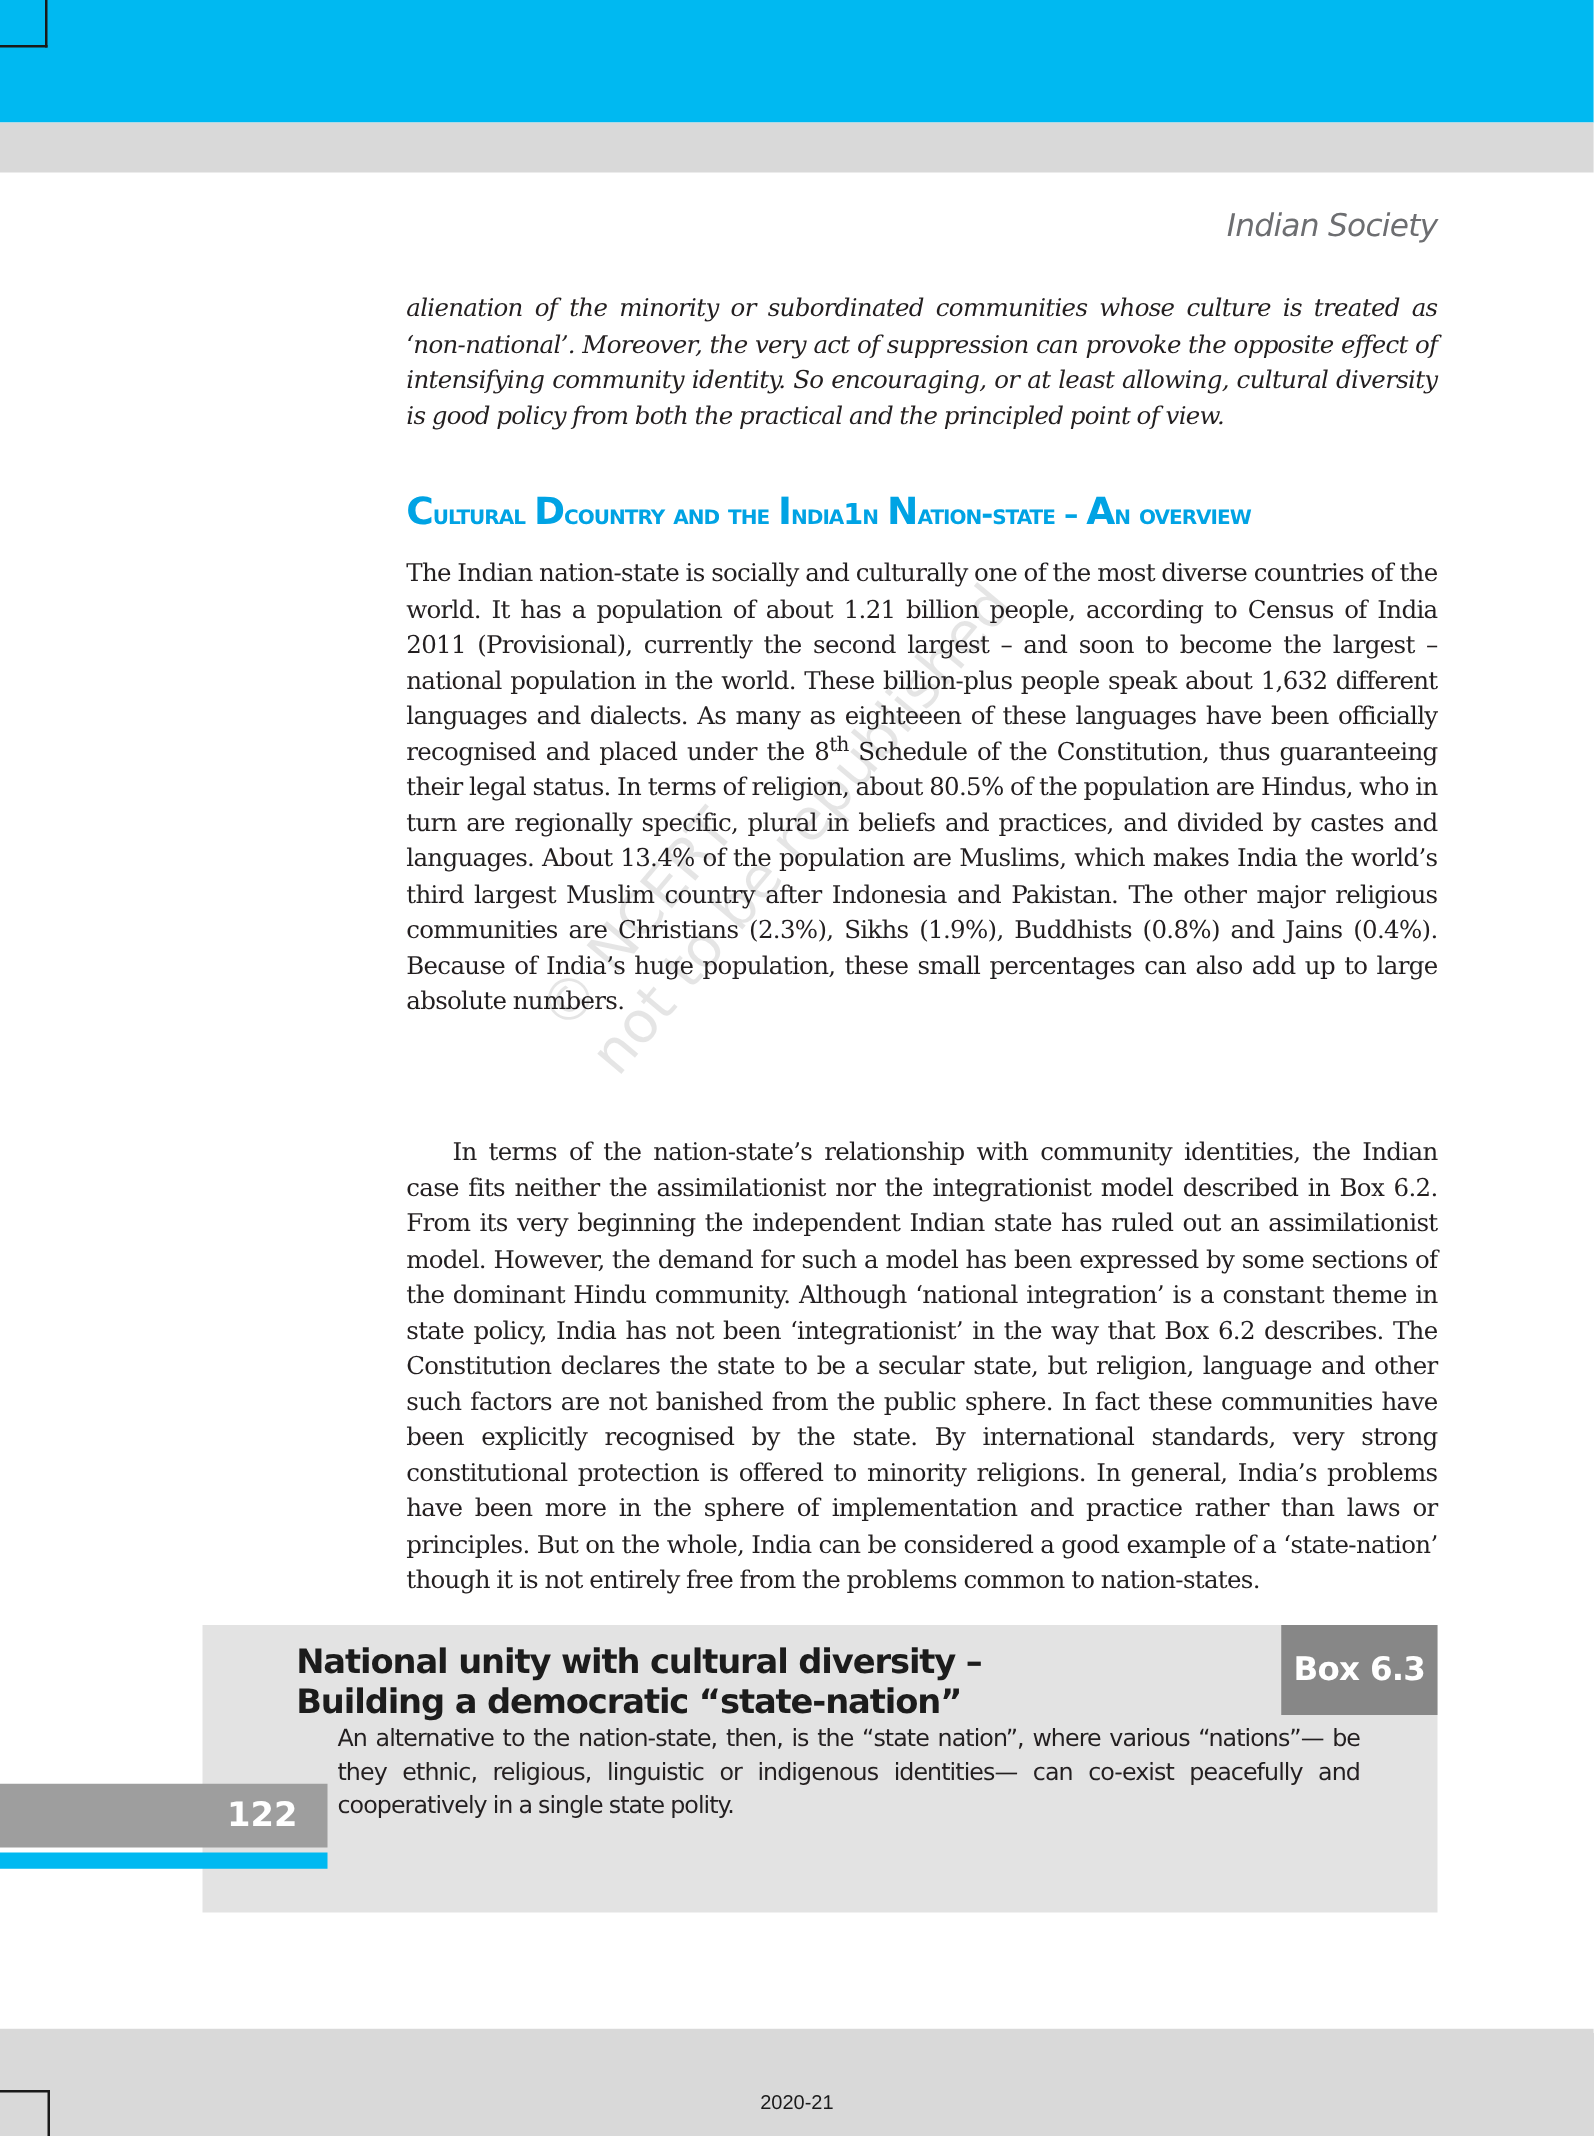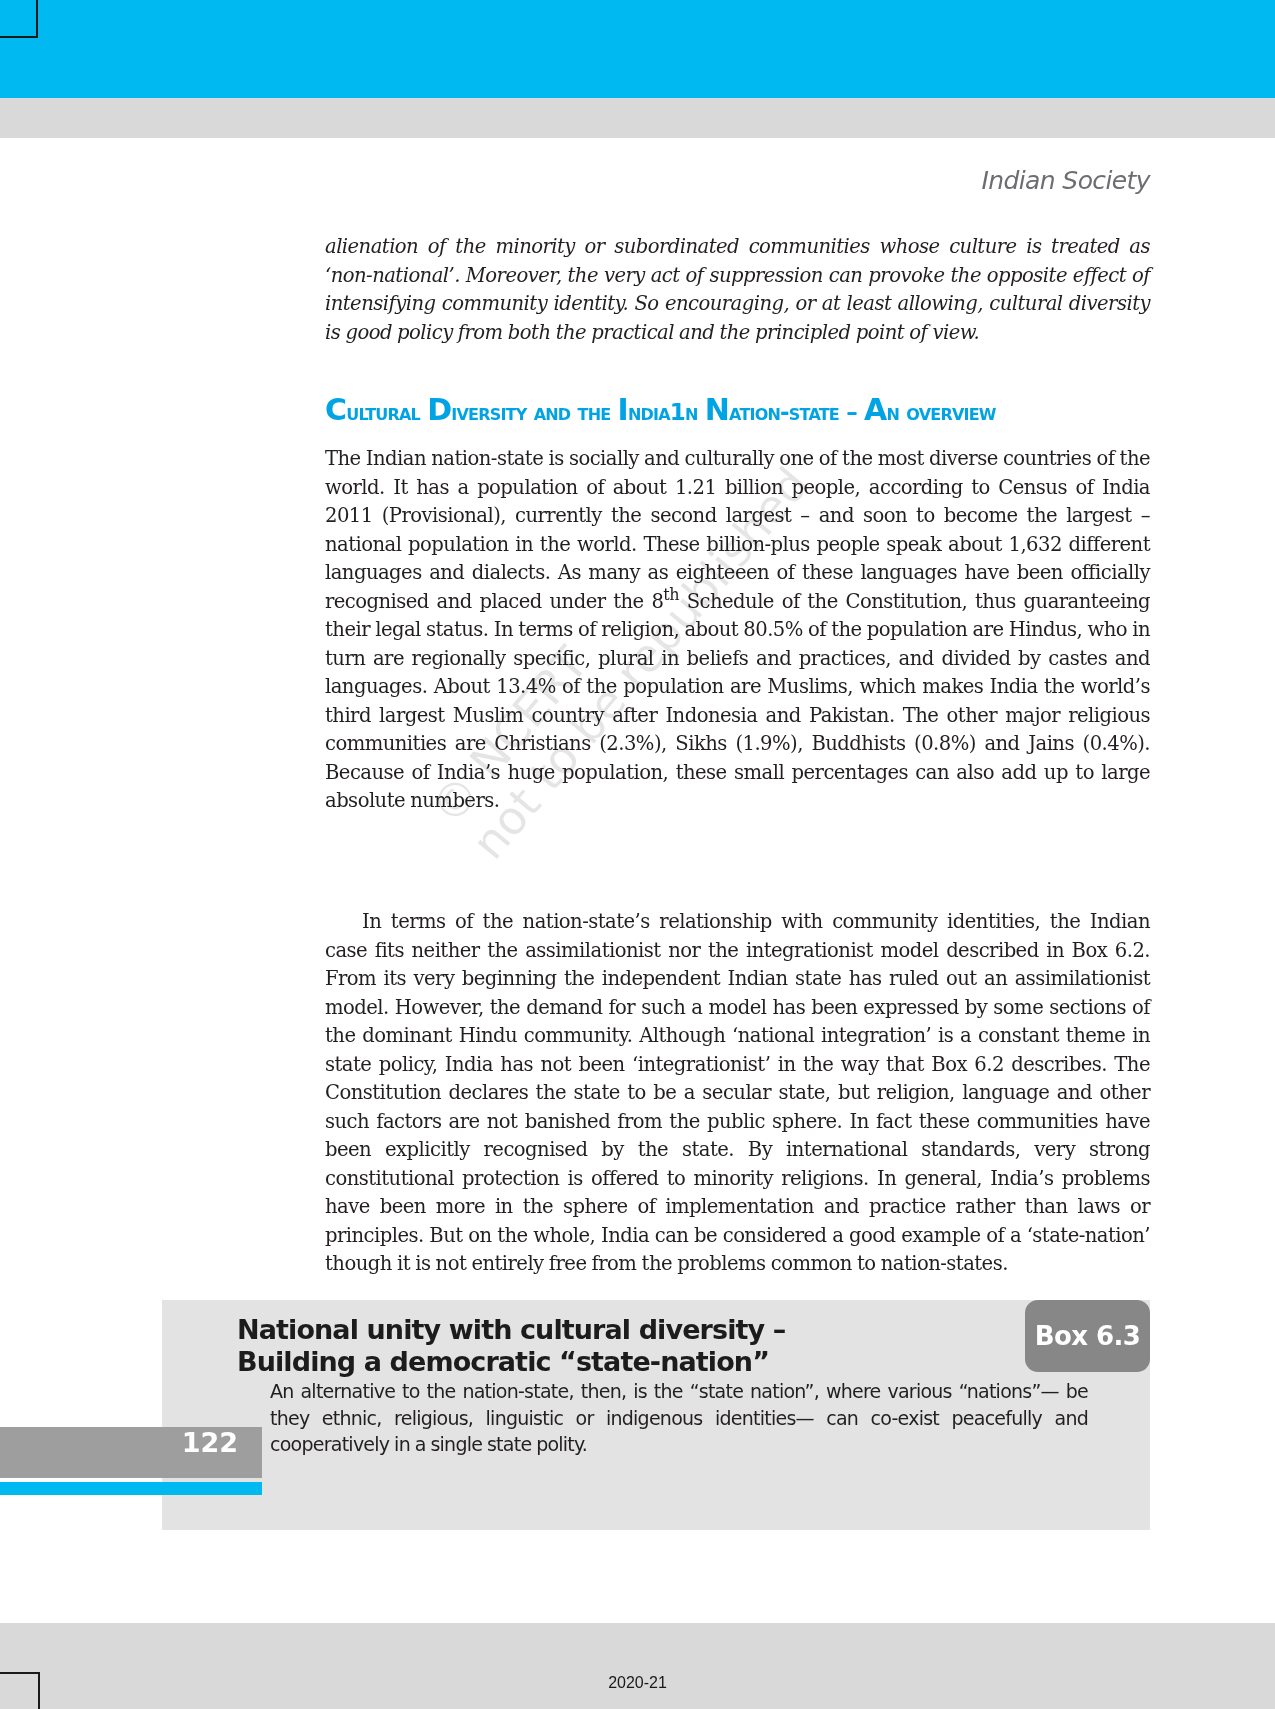--- a/index.html
+++ b/index.html
@@ -35,50 +35,50 @@
   .watermark { position: absolute; left: 420px; top: 800px; transform: rotate(-50deg);
     transform-origin: left top; font-family: "DejaVu Sans", sans-serif; color: rgba(0,0,0,0.10);
     font-size: 46px; line-height: 54px; white-space: nowrap; pointer-events: none; }
 
   .box { position: absolute; left: 162px; top: 1300px; width: 988px; height: 230px; background: #e3e3e3; }
   .box-title { position: absolute; left: 75px; top: 14px; width: 640px;
     font-family: "DejaVu Sans", sans-serif; font-weight: bold; font-size: 27px; line-height: 32px;
     color: #1c1c1c; letter-spacing: -0.9px; }
   .box-label { position: absolute; left: 863px; top: 0; width: 125px; height: 72px; background: #878787;
     color: #ffffff; font-family: "DejaVu Sans", sans-serif; font-weight: bold; font-size: 26px;
-    display: flex; align-items: center; justify-content: center; letter-spacing: -0.6px; border-radius: 13px; }
+    display: flex; align-items: center; justify-content: center; letter-spacing: -0.6px; }
   .box-body { position: absolute; left: 108px; top: 78px; width: 818px;
     font-family: "DejaVu Sans", sans-serif; font-size: 19px; line-height: 26.5px; color: #231f20;
     letter-spacing: -0.75px; word-spacing: -0.5px; }
   .box-body p { margin: 0; text-align: justify; }
 
   .page-tab { position: absolute; left: 0; top: 1427px; width: 262px; height: 51px; background: #9e9e9e;
     color: #ffffff; font-family: "DejaVu Sans", sans-serif; font-weight: bold; font-size: 27px;
-    display: flex; justify-content: flex-end; box-sizing: border-box; padding-right: 24px; }
+    display: flex; align-items: center; justify-content: flex-end; box-sizing: border-box; padding-right: 24px; }
   .page-strip { position: absolute; left: 0; top: 1482px; width: 262px; height: 13px; background: #00b9f1; }
 
   .footer-band { position: absolute; left: 0; top: 1623px; width: 1275px; height: 86px; background: #d9d9d9; }
   .footer-text { position: absolute; left: 0; width: 1275px; top: 1649px; text-align: center;
     font-family: "Liberation Sans", sans-serif; font-size: 16px; color: #1a1a1a; margin-top: 25px; }
 </style>
 </head>
 <body>
 
 <div class="top-band"></div>
 <div class="grey-band"></div>
 <div class="crop-mark-top"></div>
 
 <div class="running-head">Indian Society</div>
 
 <div class="col p1">
   <p class="para">alienation of the minority or subordinated communities whose culture is treated as ‘non-national’.  Moreover, the very act of suppression can provoke the opposite effect of intensifying community identity.  So encouraging, or at least allowing, cultural diversity is good policy from both the practical and the principled point of view.</p>
 </div>
 
 <div class="heading">
-  <span class="big">C</span><span>ultural </span><span class="big">D</span><span>iversity and the </span><span class="big">I</span><span>ndia1n </span><span class="big">N</span><span>ation-state – </span><span class="big">A</span><span>n overview</span>
+  <span class="big">C</span><span>ultural </span><span class="big">D</span><span>country and the </span><span class="big">I</span><span>ndia1n </span><span class="big">N</span><span>ation-state – </span><span class="big">A</span><span>n overview</span>
 </div>
 
 <div class="col p2">
   <p class="para"><span>The Indian nation-state is socially and culturally one of the most diverse countries of the world. It has a population of about 1.21 billion people, according to Census of India 2011 (Provisional), currently the second largest – and soon to become the largest – national population in the world.  These billion-plus people speak about 1,632 different languages and dialects. As many as eighteeen of these languages have been officially recognised and placed under the 8</span><sup>th</sup><span> Schedule of the Constitution, thus guaranteeing their legal status.  In terms of religion, about 80.5% of the population are Hindus, who in turn are regionally specific, plural in beliefs and practices, and divided by castes and languages.  About 13.4% of the population are Muslims, which makes India the world’s third largest Muslim country after Indonesia and Pakistan.  The other major religious communities are Christians (2.3%), Sikhs (1.9%), Buddhists (0.8%) and Jains (0.4%).  Because of India’s huge population, these small percentages can also add up to large absolute numbers.</span></p>
 </div>
 
 <div class="col p3">
   <p class="para indent">In terms of the nation-state’s relationship with community identities, the Indian case fits neither the assimilationist nor the integrationist model described in Box 6.2.  From its very beginning the independent Indian state has ruled out an assimilationist model.  However, the demand for such a model has been expressed by some sections of the dominant Hindu community.  Although ‘national integration’ is a constant theme in state policy, India has not been ‘integrationist’ in the way that Box 6.2 describes.  The Constitution declares the state to be a secular state, but religion, language and other such factors are not banished from the public sphere.  In fact these communities have been explicitly recognised by the state.  By international standards, very strong constitutional protection is offered to minority religions.  In general, India’s problems have been more in the sphere of implementation and practice rather than laws or principles.  But on the whole, India can be considered a good example of a ‘state-nation’ though it is not entirely free from the problems common to nation-states.</p>
 </div>
 

